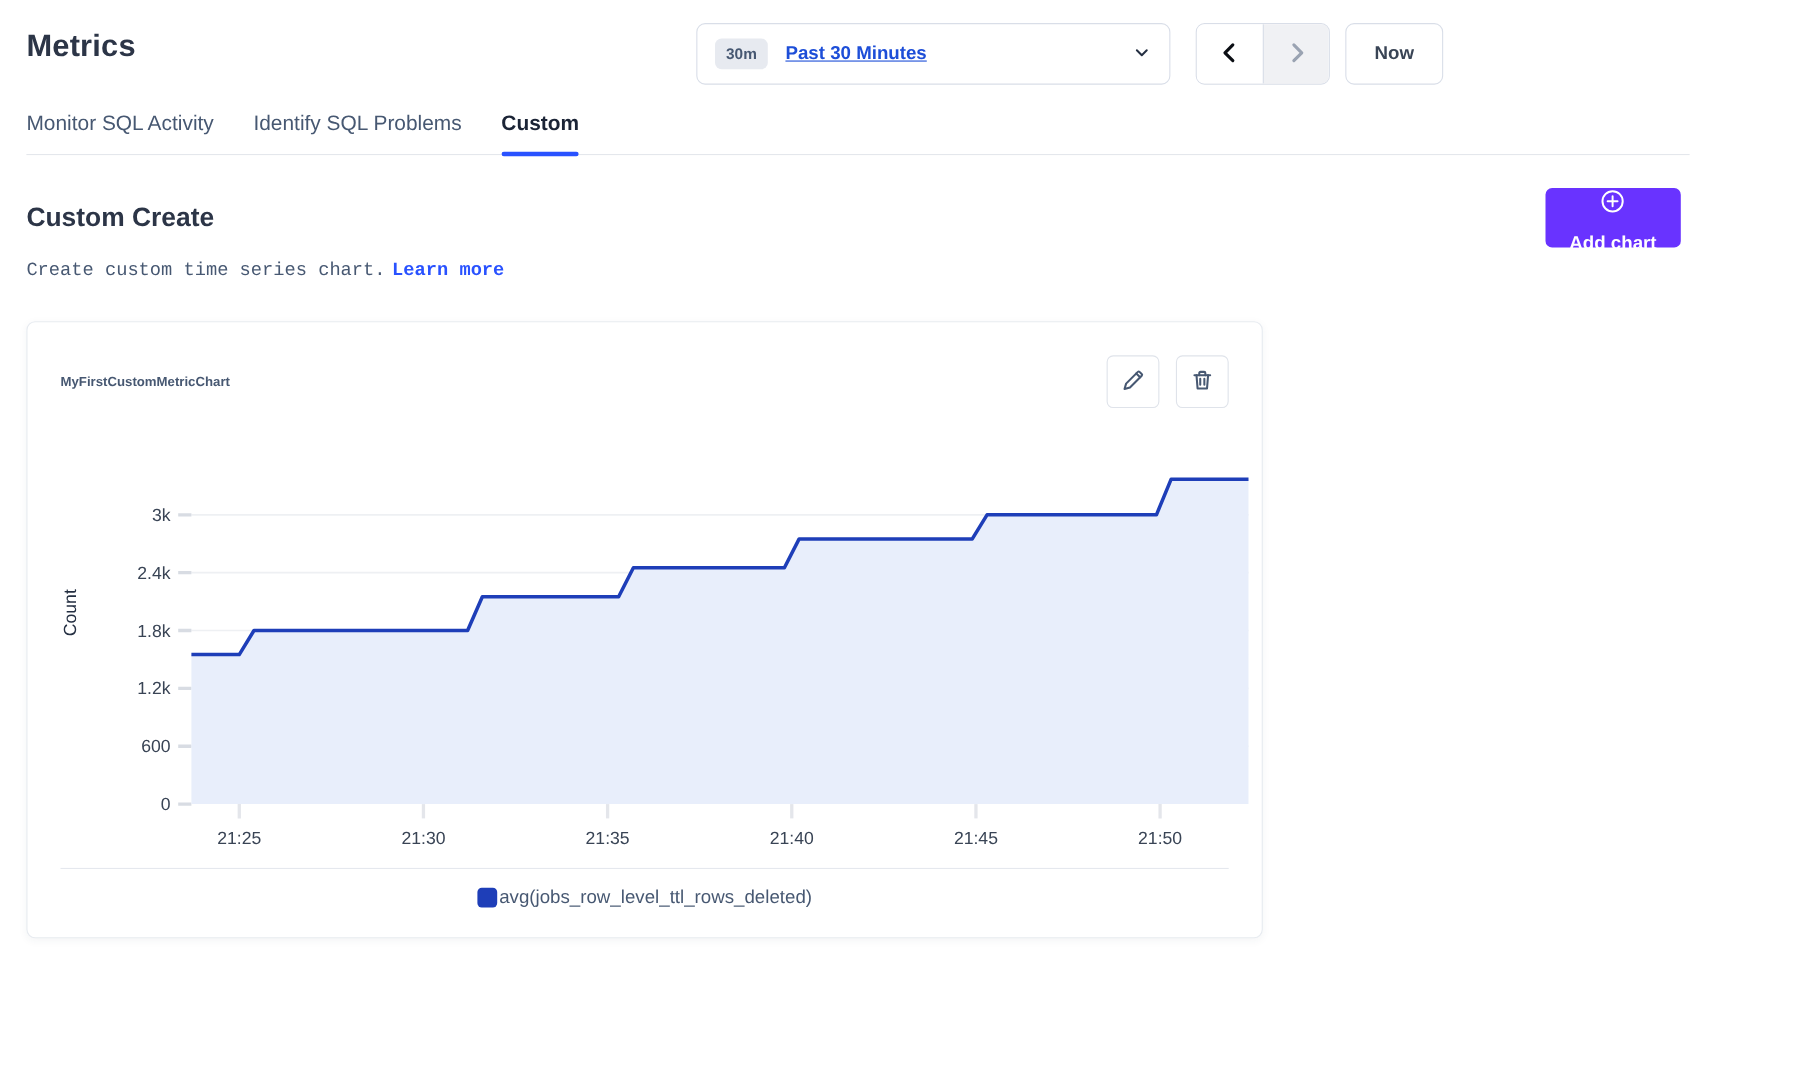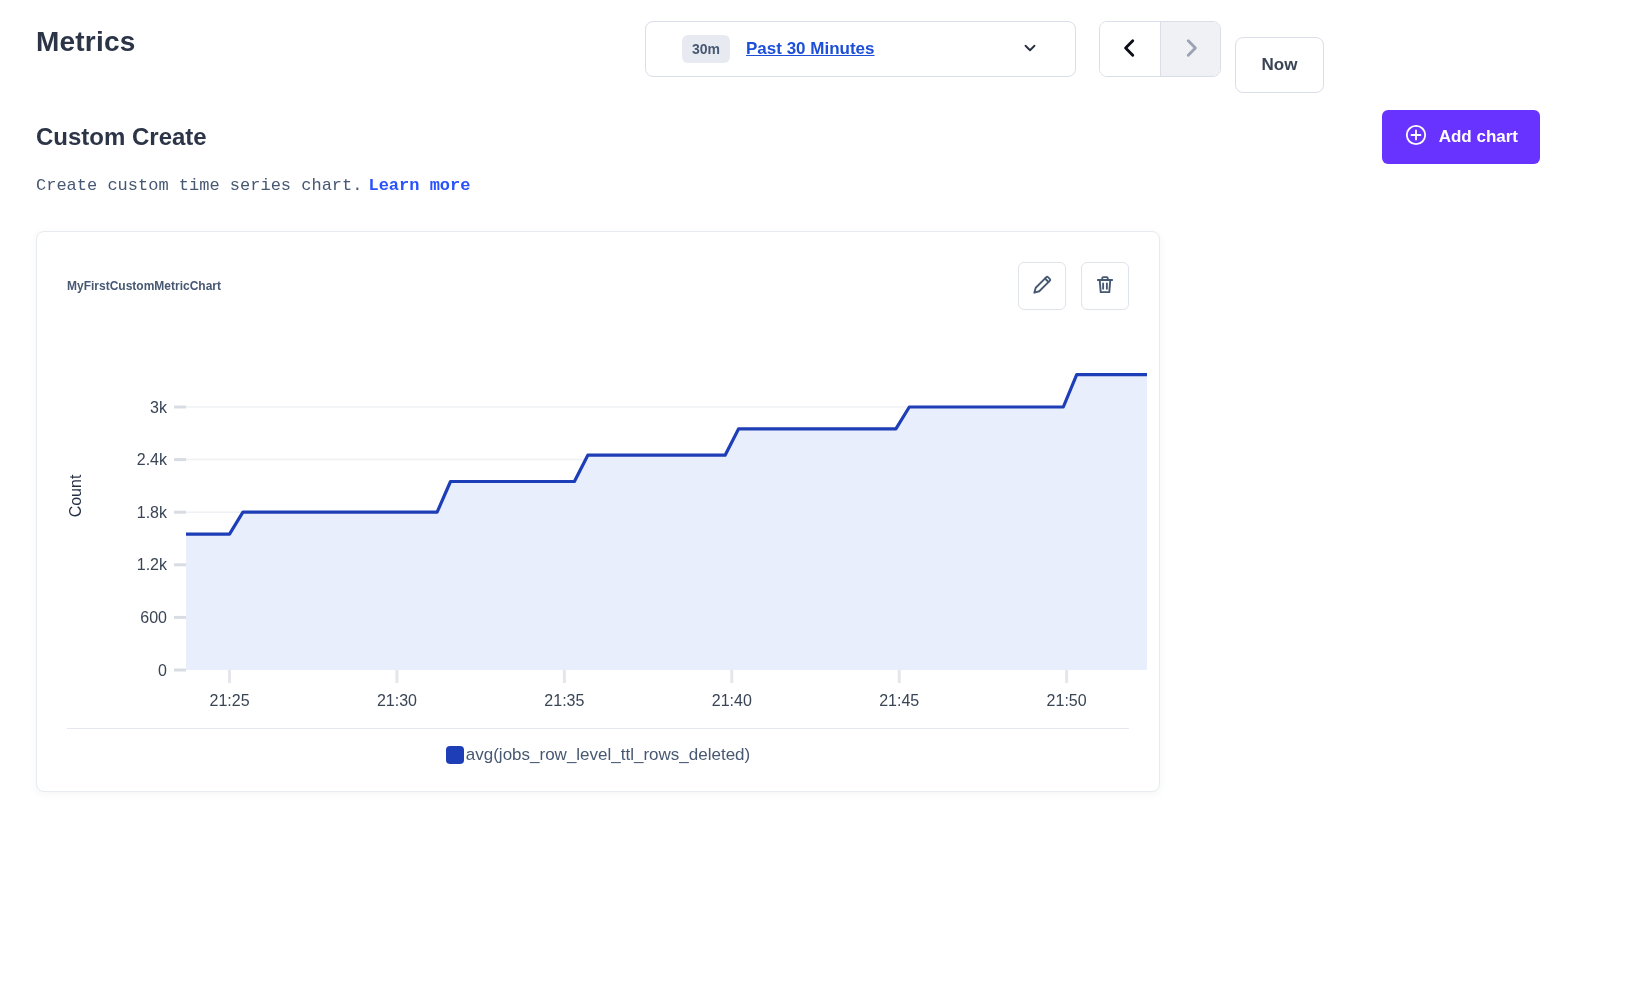--- a/index.html
+++ b/index.html
@@ -1,47 +1,47 @@
 <!DOCTYPE html>
 <html><head>
 <meta charset="utf-8">
 <style>
   * { margin:0; padding:0; box-sizing:border-box; }
   html,body { background:#ffffff; font-family:"Liberation Sans", sans-serif; color:#394455; }
   .page { width:1650px; height:982px; position:relative; overflow:hidden; }
-  .container { margin-left:36px; width:1512px; position:relative; }
+  .container { margin-left:24px; width:1512px; position:relative; }
 
   
   .header-row { position:relative; height:80px; }
   .page-title { position:absolute; left:0; top:26px; font-size:28px; font-weight:bold; color:#2c3547; letter-spacing:.2px; }
   .time-select { position:absolute; left:609px; top:21px; width:431px; height:56px;
     background:#fff; border:1px solid #d9dee8; border-radius:8px; display:flex; align-items:center;
-    padding:0 36px; cursor:pointer; }
+    padding:0 16px; cursor:pointer; }
   .time-badge { background:#e7eaf0; color:#475872; font-weight:bold; font-size:14px; padding:6px 10px; border-radius:6px; }
   .time-label { margin-left:16px; font-size:17px; font-weight:600; color:#1d4ed8; flex:1; text-align:left;text-decoration:underline; }
   .nav-group { position:absolute; left:1063px; top:21px; height:56px; display:flex;
     border:1px solid #d9dee8; border-radius:8px; overflow:hidden; background:#fff; }
   .nav-btn { width:60px; height:54px; display:flex; align-items:center; justify-content:center; background:#fff; border:none; cursor:pointer; }
   .nav-btn.next { background:#f0f1f4; border-left:1px solid #d9dee8; cursor:default; }
-  .now-btn { position:absolute; left:1199px; top:37px; width:89px; height:56px; background:#fff;
+  .now-btn { position:absolute; left:1199px; top:21px; width:89px; height:56px; background:#fff;
     border:1px solid #d9dee8; border-radius:8px; font-size:17px; font-weight:600; color:#394455; cursor:pointer;
     font-family:"Liberation Sans", sans-serif; }
 
   
   .tabs { position:relative; margin-top:22px; display:flex; gap:36px; border-bottom:1px solid #e4e7ec; }
   .tab { font-size:19px; color:#475872; padding-bottom:16px; position:relative; cursor:pointer; }
   .tab.active { color:#1b2436; font-weight:600; }
   .tab.active::after { content:""; position:absolute; left:0; right:0; bottom:-2px; height:4px; background:#2952ff; border-radius:2px; }
 
   
   .section-head { margin-top:30px; display:flex; align-items:center; justify-content:space-between; padding-right:8px; }
   .section-title { font-size:24px; font-weight:bold; color:#2c3547; }
   .add-chart-btn { display:flex; align-items:center; gap:11px; background:#6933ff; color:#fff; border:none;
     border-radius:6px; height:54px; padding:0 22px; font-size:17px; font-weight:600; cursor:pointer;
-    font-family:"Liberation Sans", sans-serif; }
+    font-family:"Liberation Sans", sans-serif;flex-direction:column; }
   .section-desc { margin-top:12px; font-size:17px; color:#475872;font-family:Liberation Mono, monospace; }
   .learn-more { color:#2952ff; font-weight:600; text-decoration:none; margin-left:6px; cursor:pointer; }
 
   
   .chart-card { margin-top:36px; width:1124px; border:1px solid #e7ebf0; border-radius:8px; background:#fff;
     box-shadow:0 2px 8px rgba(40,50,70,.05); }
   .card-head { display:flex; align-items:center; justify-content:space-between; padding:30px 30px 0 30px; }
   .card-title { font-size:12px; font-weight:bold; color:#475872; }
   .card-actions { display:flex; gap:15px; }
   .icon-btn { width:48px; height:48px; background:#fff; border:1px solid #dfe3ea; border-radius:6px;
@@ -85,20 +85,25 @@
             <svg width="22" height="22" viewBox="0 0 20 20" fill="none" stroke="#9aa3b2" stroke-width="2.6" stroke-linecap="round" stroke-linejoin="round">
                 <path d="M7.5 3.5L14 10l-6.5 6.5"></path>
               </svg>
           </span>
         </button>
       </div>
 
       <button class="now-btn">Now</button>
     </div>
 
+    <div class="tabs">
+      <div class="tab">Monitor SQL Activity</div>
+      <div class="tab">Identify SQL Problems</div>
+      <div class="tab active">Custom</div>
+    </div>
 
     <div class="section-head">
       <div class="section-title">Custom Create</div>
       <button class="add-chart-btn">
         <span>
           <svg width="24" height="24" viewBox="0 0 24 24" fill="none" stroke="#ffffff" stroke-width="1.8" stroke-linecap="round">
               <circle cx="12" cy="12" r="9.2"></circle>
               <path d="M12 7.5v9M7.5 12h9"></path>
             </svg>
         </span>

